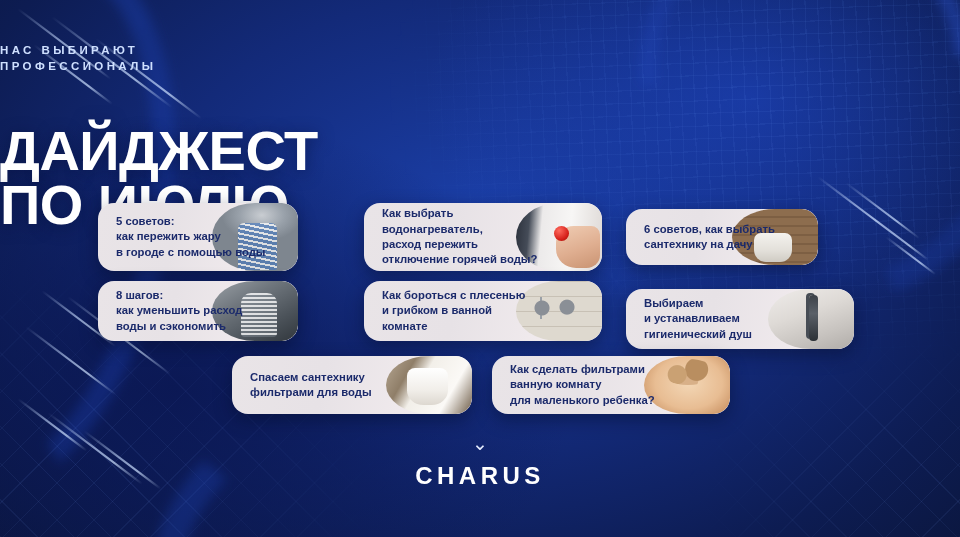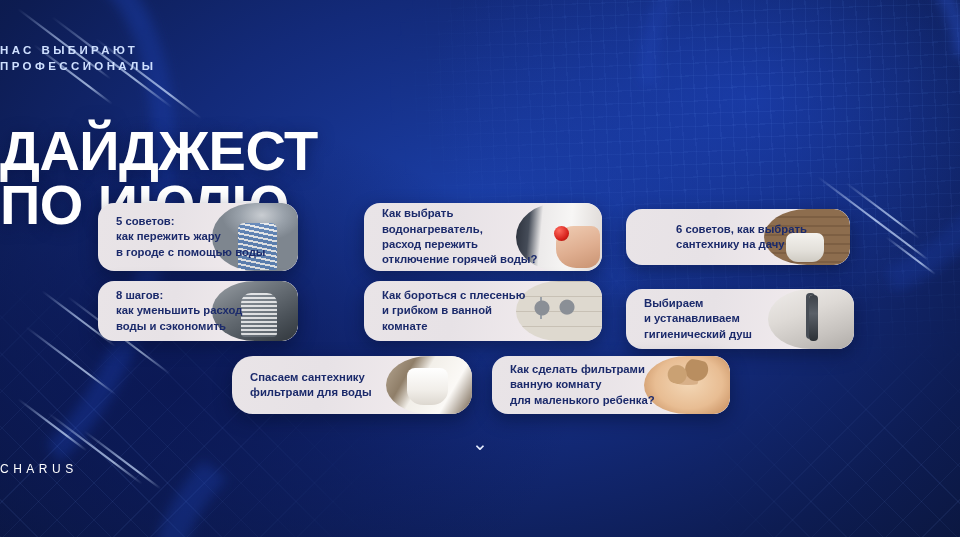--- a/index.html
+++ b/index.html
@@ -289,24 +289,24 @@
     top: 434px;
     text-align: center;
     color: #e6eeff;
     font-size: 19px;
     line-height: 1;
   }
   .brand {
     position: absolute;
     left: 0; right: 0;
     top: 462px;
-    text-align: left;
+    text-align: center;
     color: #ffffff;
-    font-size: 12px;
-    font-weight: normal;
+    font-size: 24px;
+    font-weight: bold;
     letter-spacing: 4.5px;
   }
 </style>
 </head>
 <body>
 
 <div id="poster">
 
   <div class="bg-layer grid-mesh"></div>
   <div class="bg-layer cross-field"></div>
@@ -363,21 +363,21 @@
   <div class="card" style="left:364px; top:203px; width:238px; height:68px;">
     <div class="card-text">Как выбрать
 водонагреватель,
 расход пережить
 отключение горячей воды?</div>
     <div class="card-media">
         <div class="photo ph-heater"></div>
       </div>
   </div>
 
-  <div class="card" style="left:626px; top:209px; width:192px; height:56px;padding-left:32px;">
+  <div class="card" style="left:626px; top:209px; width:192px; height:56px;">
     <div class="card-text">6 советов, как выбрать
 сантехнику на дачу</div>
     <div class="card-media">
         <div class="photo ph-dacha"></div>
       </div>
   </div>
 
   <div class="card" style="left:98px;  top:281px; width:200px; height:60px;align-items:center;">
     <div class="card-text">8 шагов:
 как уменьшить расход
@@ -398,21 +398,21 @@
 
   <div class="card" style="left:626px; top:281px; width:228px; height:60px;margin-top:8px;">
     <div class="card-text">Выбираем
 и устанавливаем
 гигиенический душ</div>
     <div class="card-media">
         <div class="photo ph-hyg"></div>
       </div>
   </div>
 
-  <div class="card" style="left:232px; top:356px; width:240px; height:58px;border-radius:21px;">
+  <div class="card" style="left:232px; top:356px; width:240px; height:58px;">
     <div class="card-text">Спасаем сантехнику
 фильтрами для воды</div>
     <div class="card-media">
         <div class="photo ph-toilet"></div>
       </div>
   </div>
 
   <div class="card" style="left:492px; top:356px; width:238px; height:58px;">
     <div class="card-text">Как сделать фильтрами
 ванную комнату

